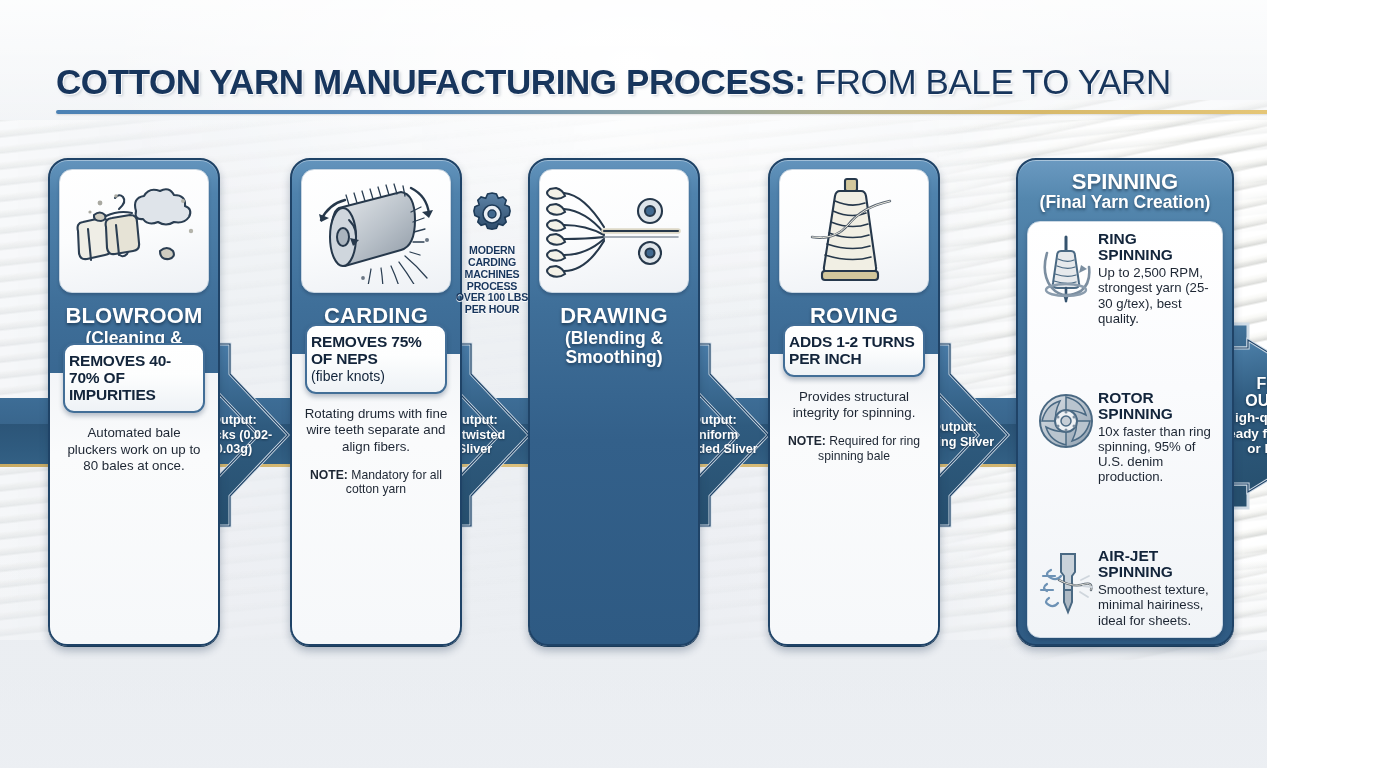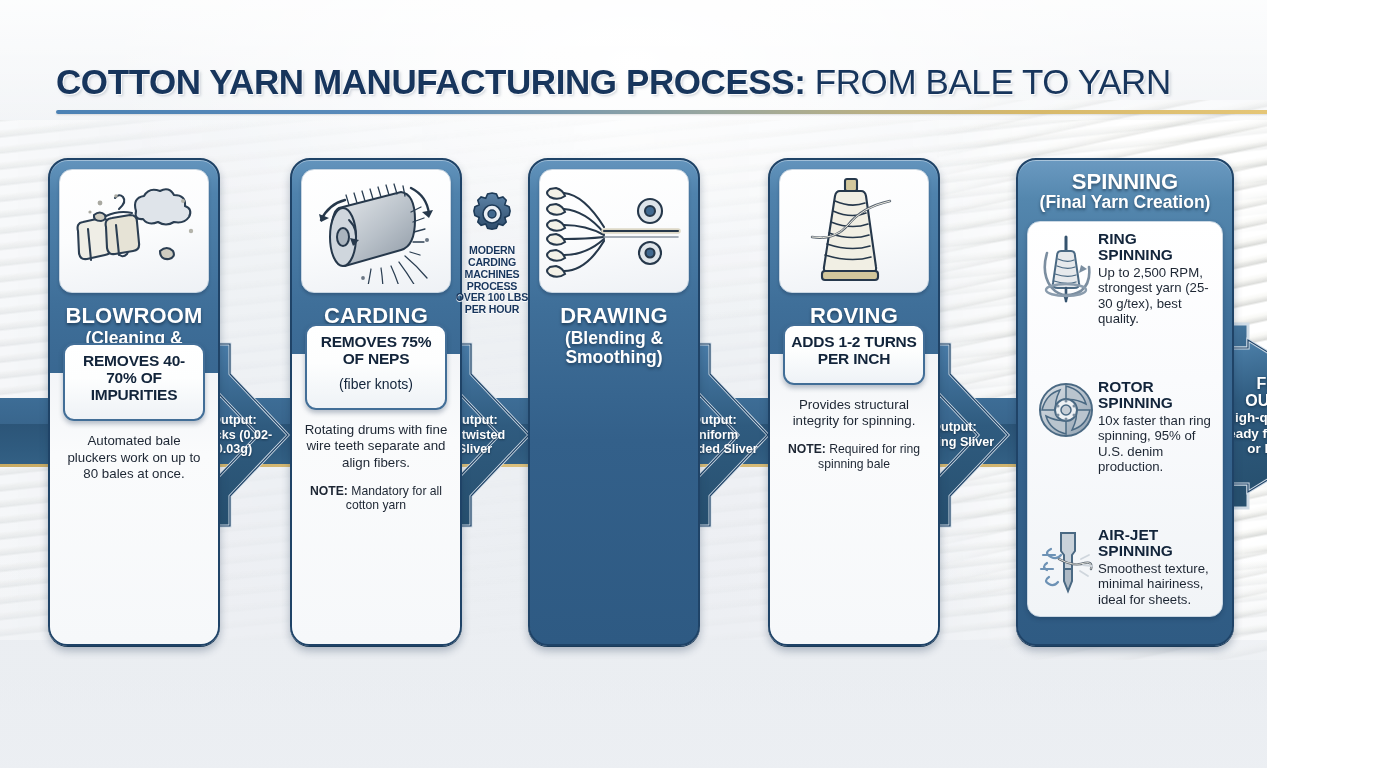--- a/index.html
+++ b/index.html
@@ -195,40 +195,39 @@
     display: flex;
     flex-direction: column;
   }
 
   .stat-badge {
     margin: -30px 2px 0 2px;
     background: linear-gradient(180deg, #ffffff 0%, #fdfefe 45%, #eef2f6 100%);
     border: 2.5px solid #426e97;
     border-radius: 11px;
     box-shadow: 0 3px 5px rgba(25,50,80,.30), inset 0 1px 0 #fff;
-    padding: 7px 4px 16px 4px;
-    text-align: center;
+    padding: 7px 4px 8px 4px;
     color: #12243a;
     position: relative;
     z-index: 2;
     flex: none;
   }
   .stat-badge .sb-main {
     display: block;
     font-size: 15.5px;
     font-weight: 700;
     line-height: 1.1;
     letter-spacing: -.2px;
   }
   .stat-badge .sb-sub {
     display: block;
     font-size: 14px;
     font-weight: 400;
     line-height: 1.15;
-    margin-top: 9px;
+    margin-top: 1px;
   }
 
   .card-desc {
     margin-top: 12px;
     text-align: center;
     font-size: 13.3px;
     line-height: 1.22;
     color: #1d2633;
     flex: none;
   }
@@ -250,21 +249,21 @@
     width: 218px;
     height: 488px;
     border-radius: 20px;
     background: linear-gradient(180deg, #6b9ac1 0%, #5487ae 8%, #41719a 32%, #35628c 62%, #2f5b83 100%);
     border: 2.5px solid #1f4367;
     box-shadow:
       inset 0 1px 0 rgba(255,255,255,.42),
       0 5px 9px rgba(25,50,80,.30),
       0 1px 0 #1d3f5d;
     z-index: 6;
-    padding: 10px 9px 27px 9px;
+    padding: 10px 9px 6px 9px;
     display: flex;
     flex-direction: column;
   }
   .spin-title { text-align: center; color: #fff; flex: none; }
   .spin-title .ct-main {
     display: block; font-size: 22px; font-weight: 700; line-height: 1.05;
     text-shadow: 0 2px 3px rgba(8,28,48,.55);
   }
   .spin-title .ct-sub {
     display: block; font-size: 17.5px; font-weight: 700; line-height: 1.1;

